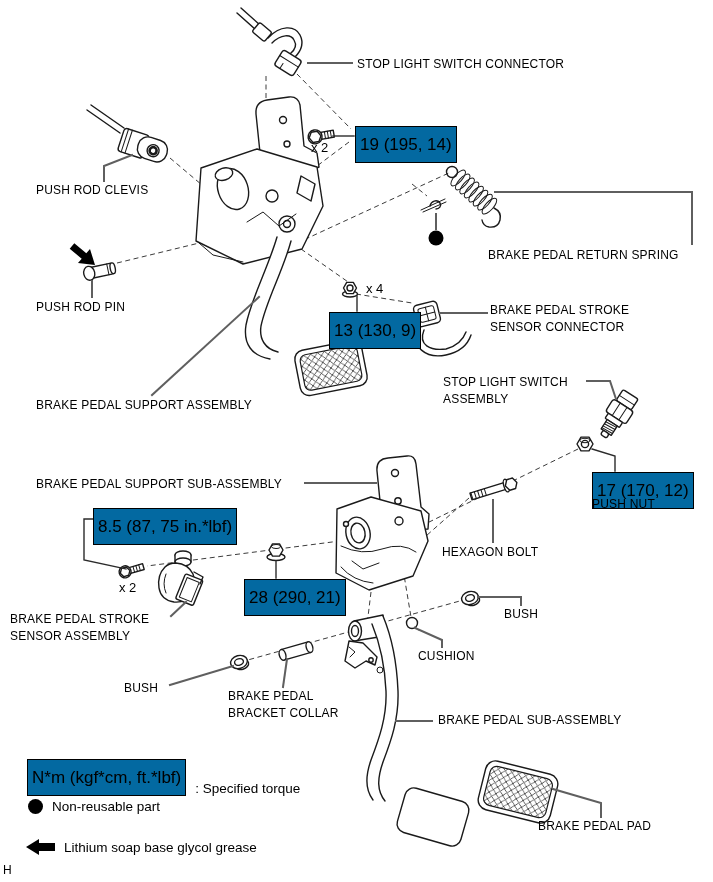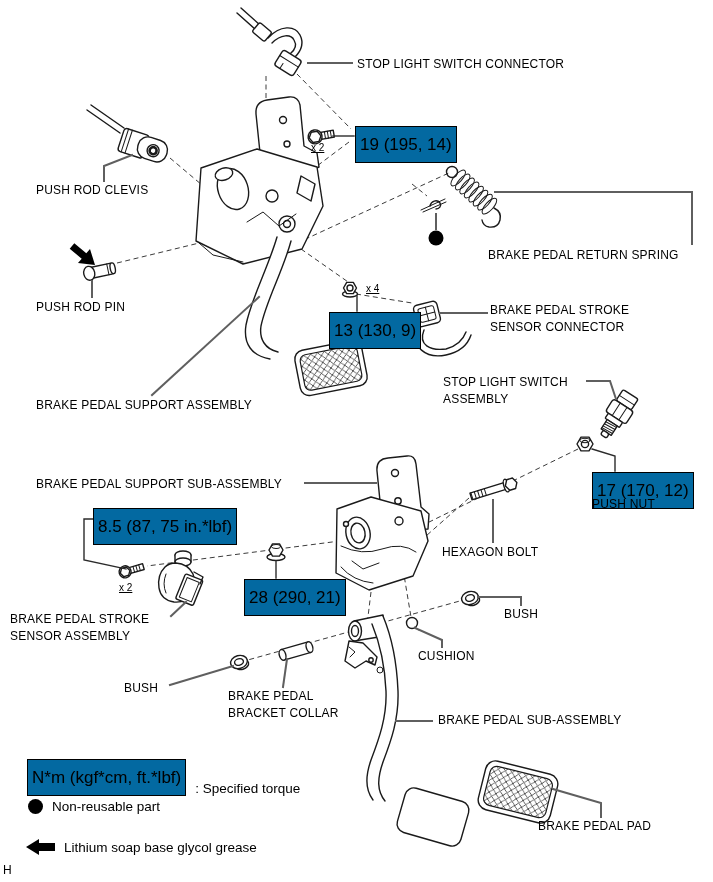--- a/index.html
+++ b/index.html
@@ -3,21 +3,21 @@
 <meta charset="utf-8">
 <style>
   html,body{margin:0;padding:0;background:#fff;}
   #stage{position:relative;width:713px;height:882px;background:#fff;overflow:hidden;
          font-family:"Liberation Sans",sans-serif;color:#000;}
   #art{position:absolute;left:0;top:0;}
   .lbl{position:absolute;font-size:12px;line-height:17px;letter-spacing:.2px;white-space:nowrap;}
   .wrap{white-space:normal;}
   .tbox{position:absolute;border:1.8px solid #000;background:#0369a1;font-size:17px;line-height:15px;
         padding:10px 4px;white-space:nowrap;}
-  .qty{position:absolute;font-size:10px;line-height:15px;white-space:nowrap;text-decoration:underline;}
+  .qty{position:absolute;font-size:13px;line-height:15px;white-space:nowrap;}
   .legend-row{position:absolute;display:flex;align-items:flex-end;gap:9px;}
   .legend-text{font-size:13.5px;white-space:nowrap;}
   .legend-tbox{position:static;display:inline-block;}
   .dot{width:15px;height:15px;border-radius:50%;background:#000;flex:0 0 auto;}
   .arrow-icon{display:flex;align-items:center;flex:0 0 auto;}
   .arr-head{width:0;height:0;border-top:8px solid transparent;border-bottom:8px solid transparent;
             border-right:13px solid #000;}
   .arr-bar{width:16px;height:8px;background:#000;}
   .page-marker{position:absolute;font-size:12px;}
   

